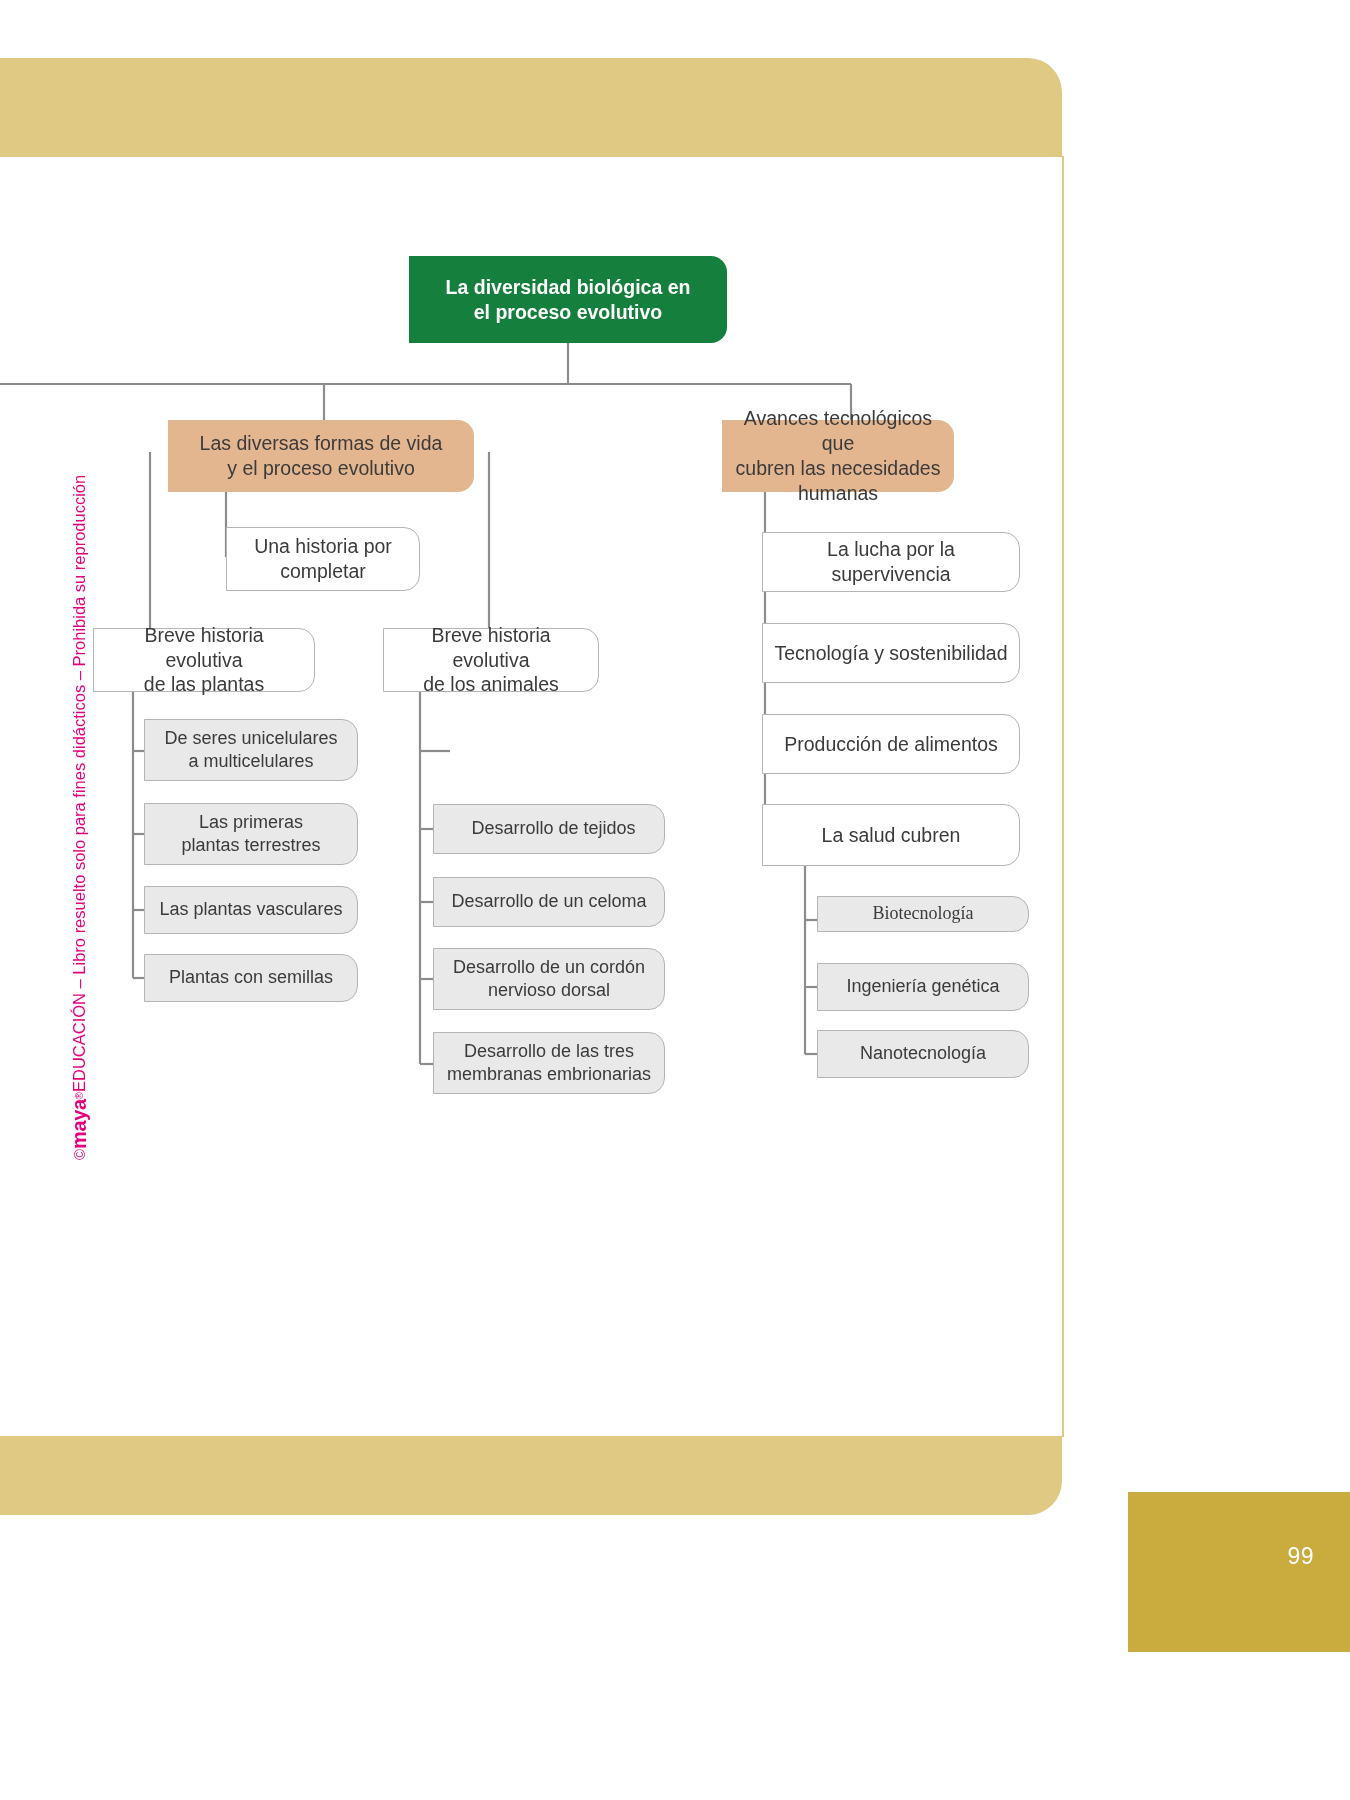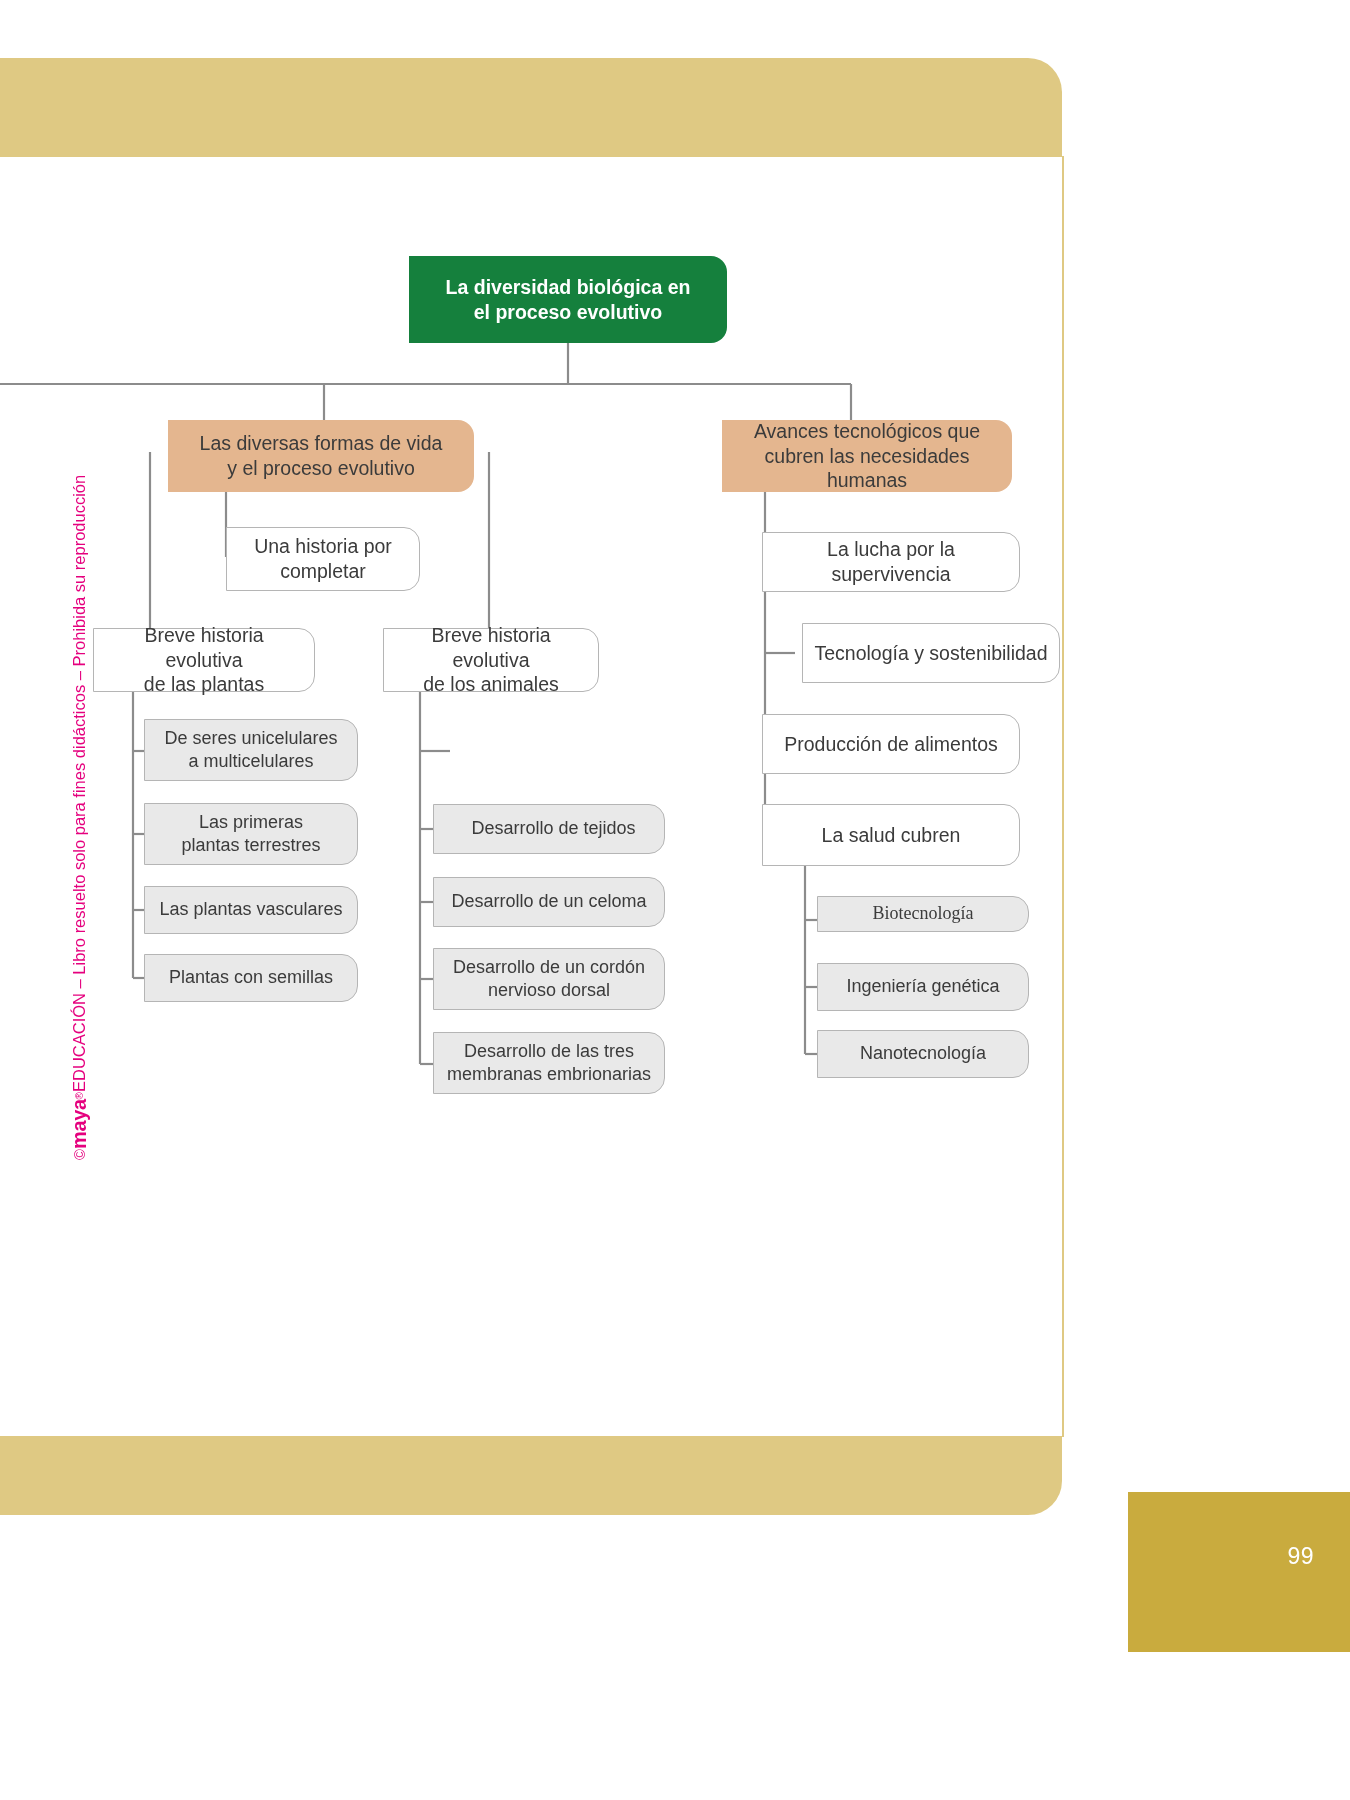--- a/index.html
+++ b/index.html
@@ -169,21 +169,21 @@
     </svg>
 
     <div class="node n-root" style="left:409px;top:100px;width:318px;height:87px;">
       <span>La diversidad biológica en<br>el proceso evolutivo</span>
     </div>
 
     <div class="node n-l2" style="left:168px;top:264px;width:306px;height:72px;">
       <span>Las diversas formas de vida<br>y el proceso evolutivo</span>
     </div>
 
-    <div class="node n-l2" style="left:722px;top:264px;width:290px;height:72px;">
+    <div class="node n-l2" style="left:722px;top:264px;width:232px;height:72px;">
       <span>Avances tecnológicos que<br>cubren las necesidades humanas</span>
     </div>
 
     <div class="node n-l3" style="left:226px;top:371px;width:194px;height:64px;">
       <span>Una historia por<br>completar</span>
     </div>
 
     <div class="node n-l3" style="left:93px;top:472px;width:222px;height:64px;">
       <span>Breve historia evolutiva<br>de las plantas</span>
     </div>
@@ -214,21 +214,21 @@
     <div class="node n-leaf" style="left:417px;top:792px;width:232px;height:62px;">
       <span>Desarrollo de un cordón<br>nervioso dorsal</span>
     </div>
     <div class="node n-leaf" style="left:417px;top:876px;width:232px;height:62px;">
       <span>Desarrollo de las tres<br>membranas embrionarias</span>
     </div>
 
     <div class="node n-l3" style="left:762px;top:376px;width:258px;height:60px;">
       <span>La lucha por la supervivencia</span>
     </div>
-    <div class="node n-l3" style="left:762px;top:467px;width:258px;height:60px;margin-left:40px;">
+    <div class="node n-l3" style="left:762px;top:467px;width:258px;height:60px;">
       <span>Tecnología y sostenibilidad</span>
     </div>
     <div class="node n-l3" style="left:762px;top:558px;width:258px;height:60px;">
       <span>Producción de alimentos</span>
     </div>
     <div class="node n-l3" style="left:762px;top:648px;width:258px;height:62px;">
       <span>La salud cubren</span>
     </div>
 
     <div class="node n-leaf" style="left:801px;top:740px;width:212px;height:36px;font-family:Liberation Serif, serif;">

